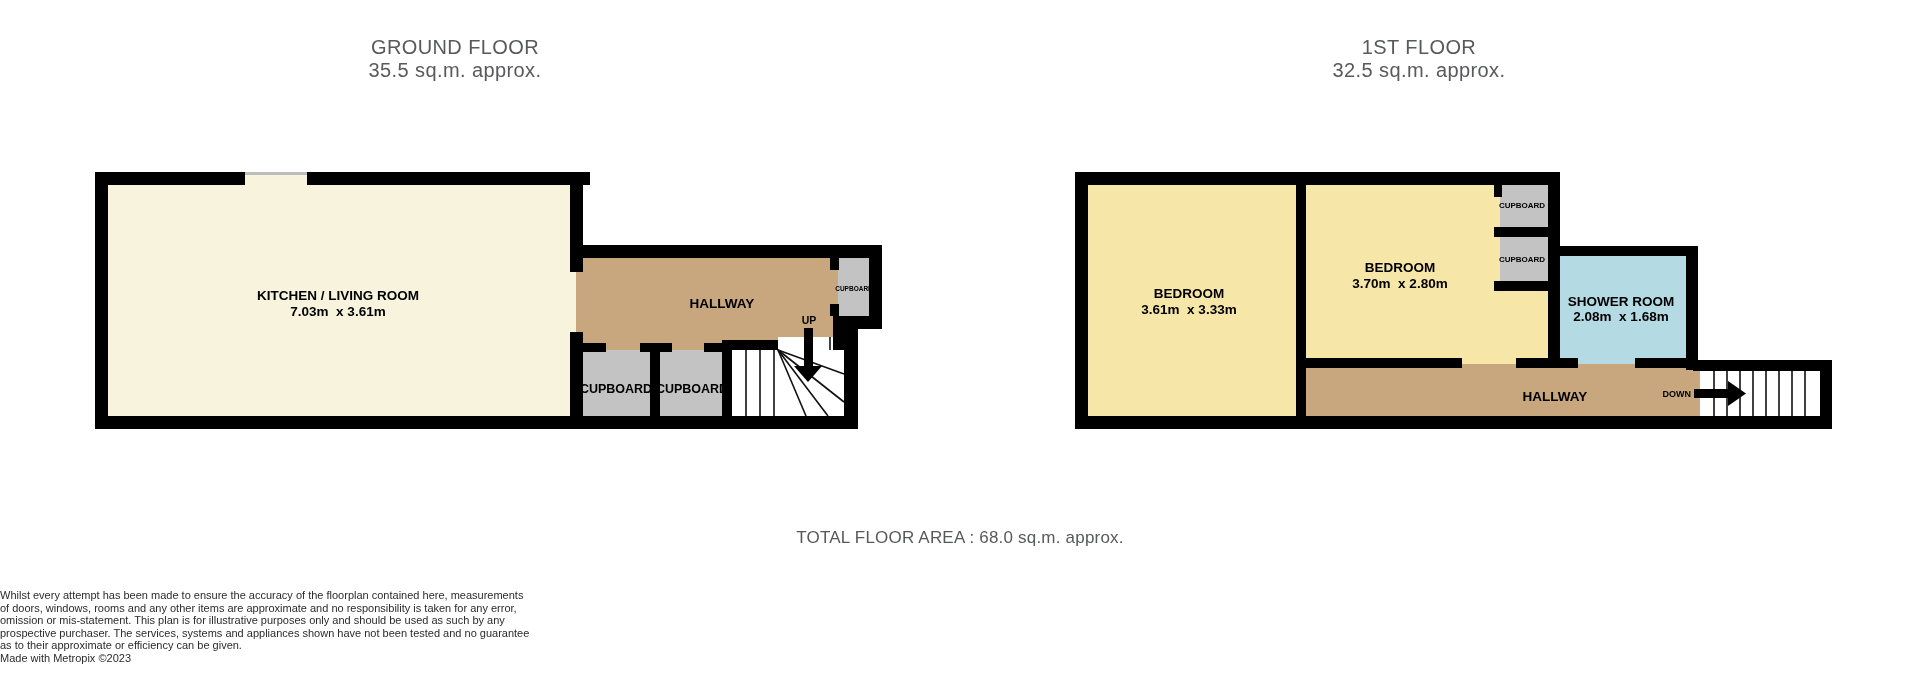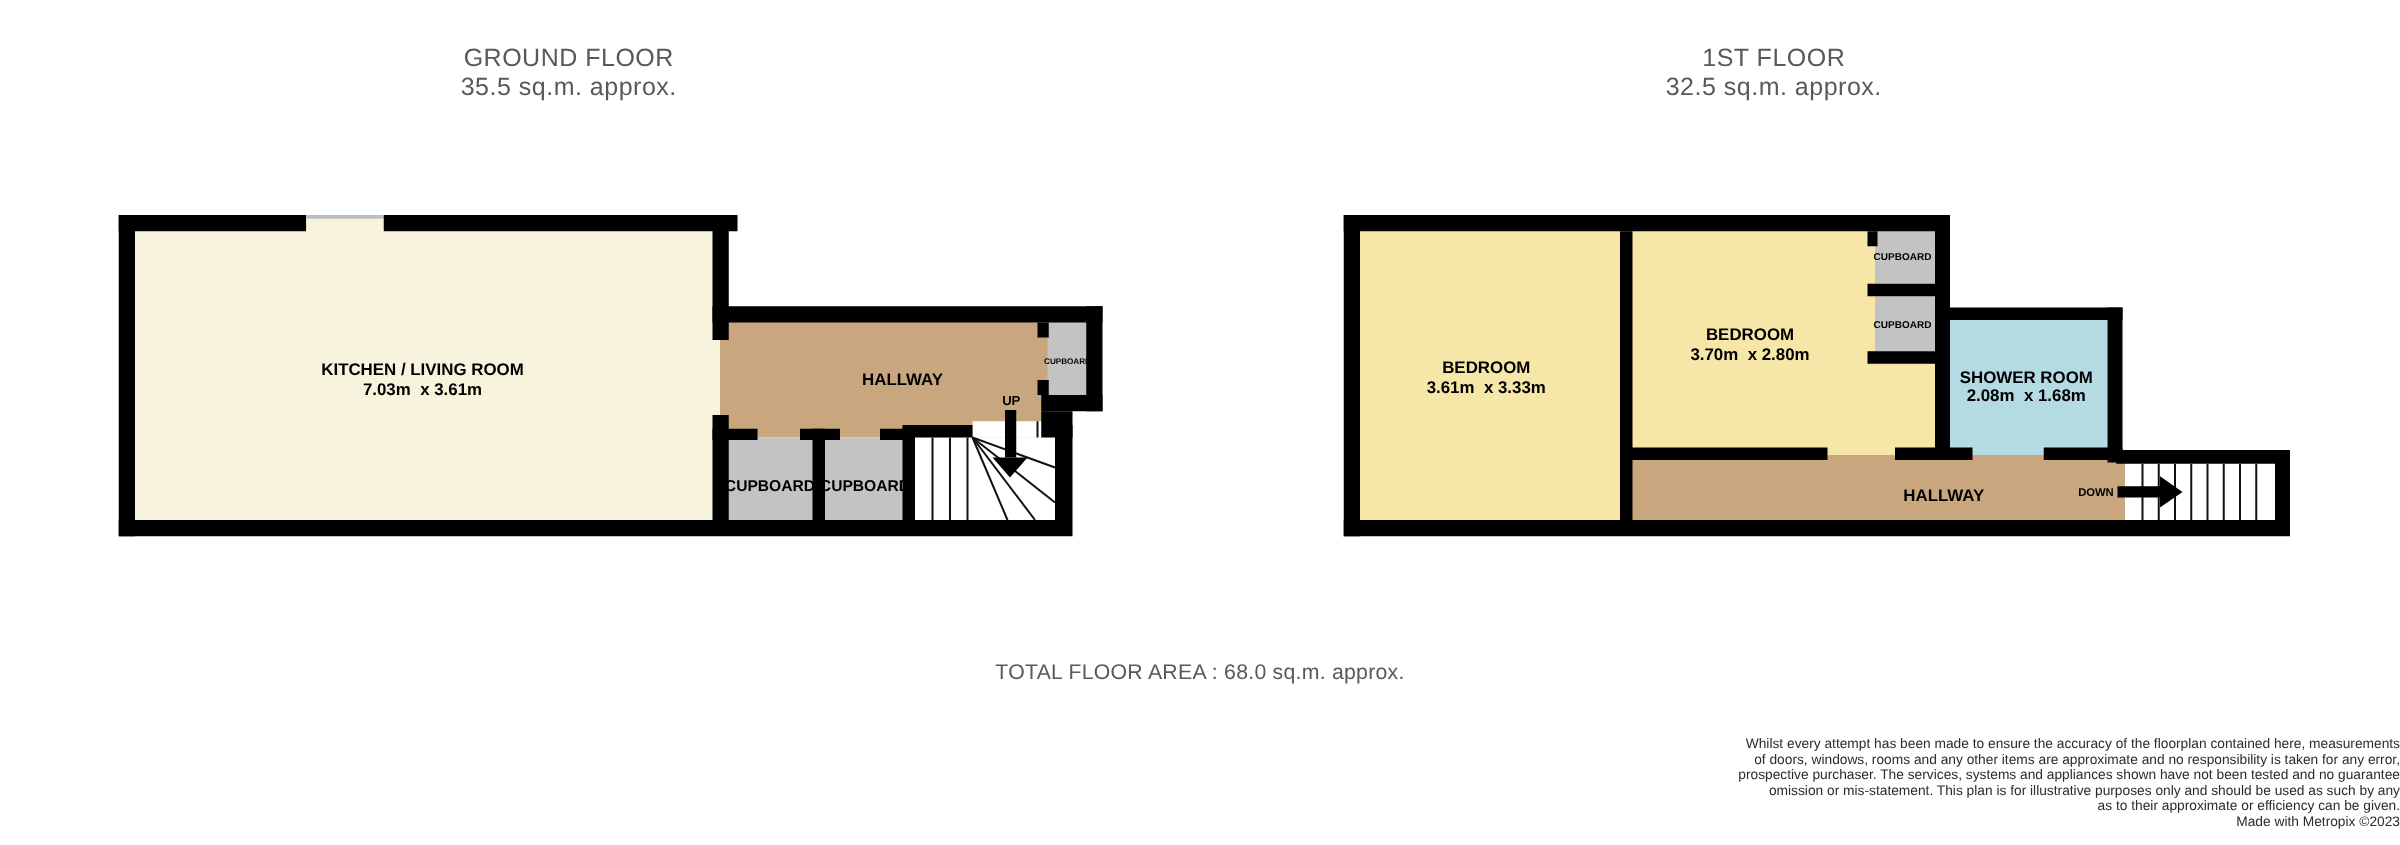--- a/index.html
+++ b/index.html
@@ -2,21 +2,21 @@
 <html><head>
 <meta charset="utf-8">
 <style>
   html,body{margin:0;padding:0;background:#fff;}
   .canvas{position:relative;width:1920px;height:676px;background:#ffffff;
           font-family:"Liberation Sans",sans-serif;overflow:hidden;padding-left:32px;}
   .floor-title{position:absolute;top:36px;width:420px;text-align:center;
                font-size:20px;line-height:23px;color:#58595b;letter-spacing:.4px;}
   .total-area{position:absolute;top:528px;left:0;width:1920px;text-align:center;
               font-size:17px;color:#58595b;letter-spacing:.2px;}
-  .disclaimer{position:absolute;top:589px;left:0;width:1920px;text-align:right;
+  .disclaimer{position:absolute;top:589px;left:0;width:1920px;text-align:left;
               font-size:11px;line-height:12.6px;color:#2b2b2b;}
   svg{position:absolute;left:0;top:0;}
   svg text{font-family:"Liberation Sans",sans-serif;font-weight:bold;fill:#000;}
   .wall{fill:#000;}
   .tread{stroke:#111;stroke-width:1.6;fill:none;}
   .window-line{fill:#bdbdbd;}
   .arrow{fill:#000;}
 </style>
 </head>
 <body>
@@ -148,19 +148,19 @@
       <text x="1522" y="208" font-size="8" text-anchor="middle">CUPBOARD</text>
       <text x="1522" y="262" font-size="8" text-anchor="middle">CUPBOARD</text>
       <text x="1691" y="397" font-size="9" text-anchor="end">DOWN</text>
     </g>
   </svg>
 
   <div class="total-area">TOTAL FLOOR AREA : 68.0 sq.m. approx.</div>
   <div class="disclaimer">
     <div>Whilst every attempt has been made to ensure the accuracy of the floorplan contained here, measurements</div>
     <div>of doors, windows, rooms and any other items are approximate and no responsibility is taken for any error,</div>
+    <div>omission or mis-statement. This plan is for illustrative purposes only and should be used as such by any</div>
     <div>prospective purchaser. The services, systems and appliances shown have not been tested and no guarantee</div>
-    <div>omission or mis-statement. This plan is for illustrative purposes only and should be used as such by any</div>
     <div>as to their approximate or efficiency can be given.</div>
     <div>Made with Metropix ©2023</div>
   </div>
 
 </div>
 
 </body></html>

